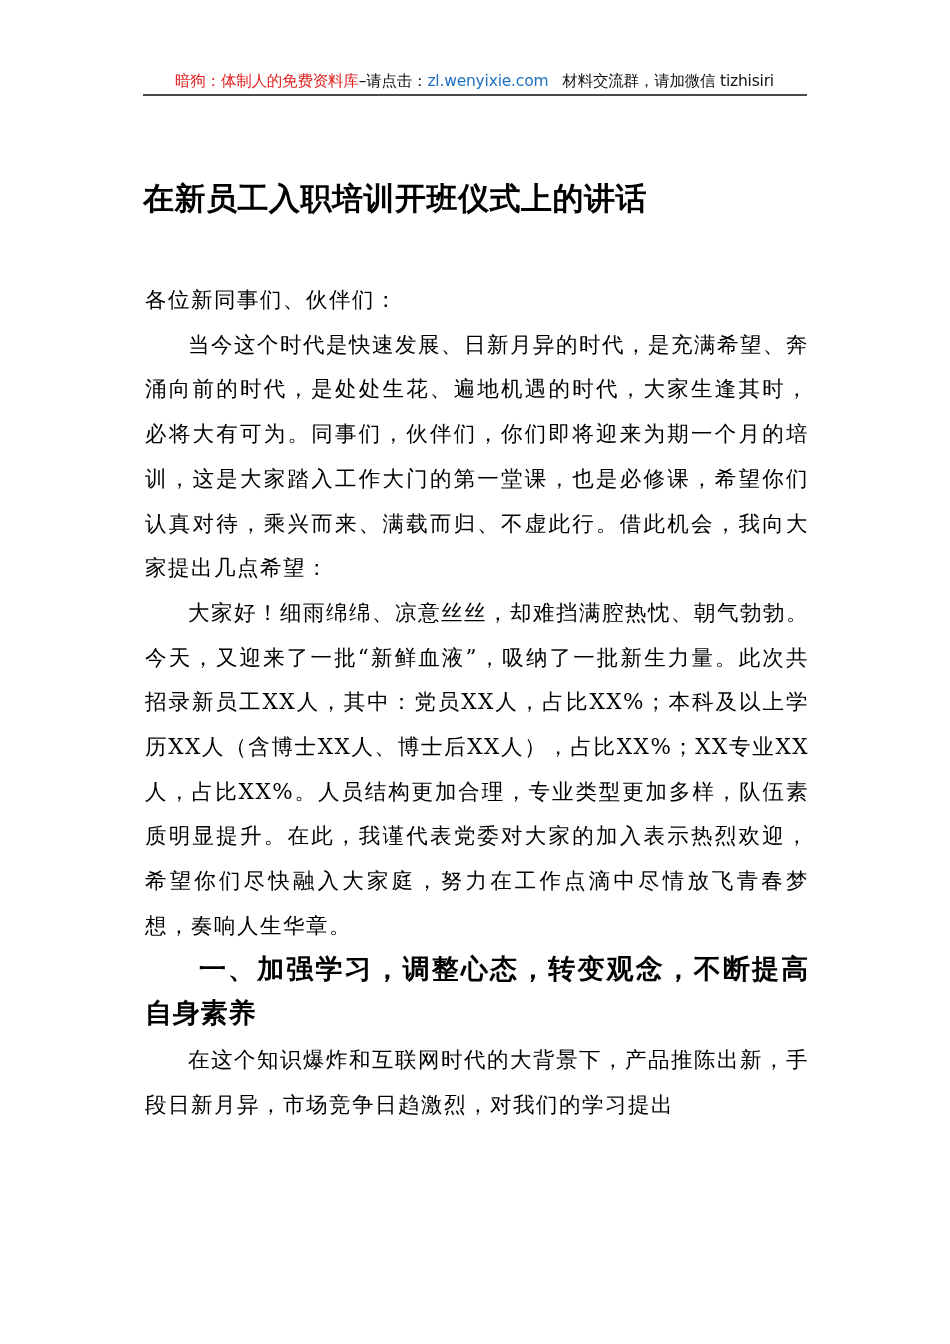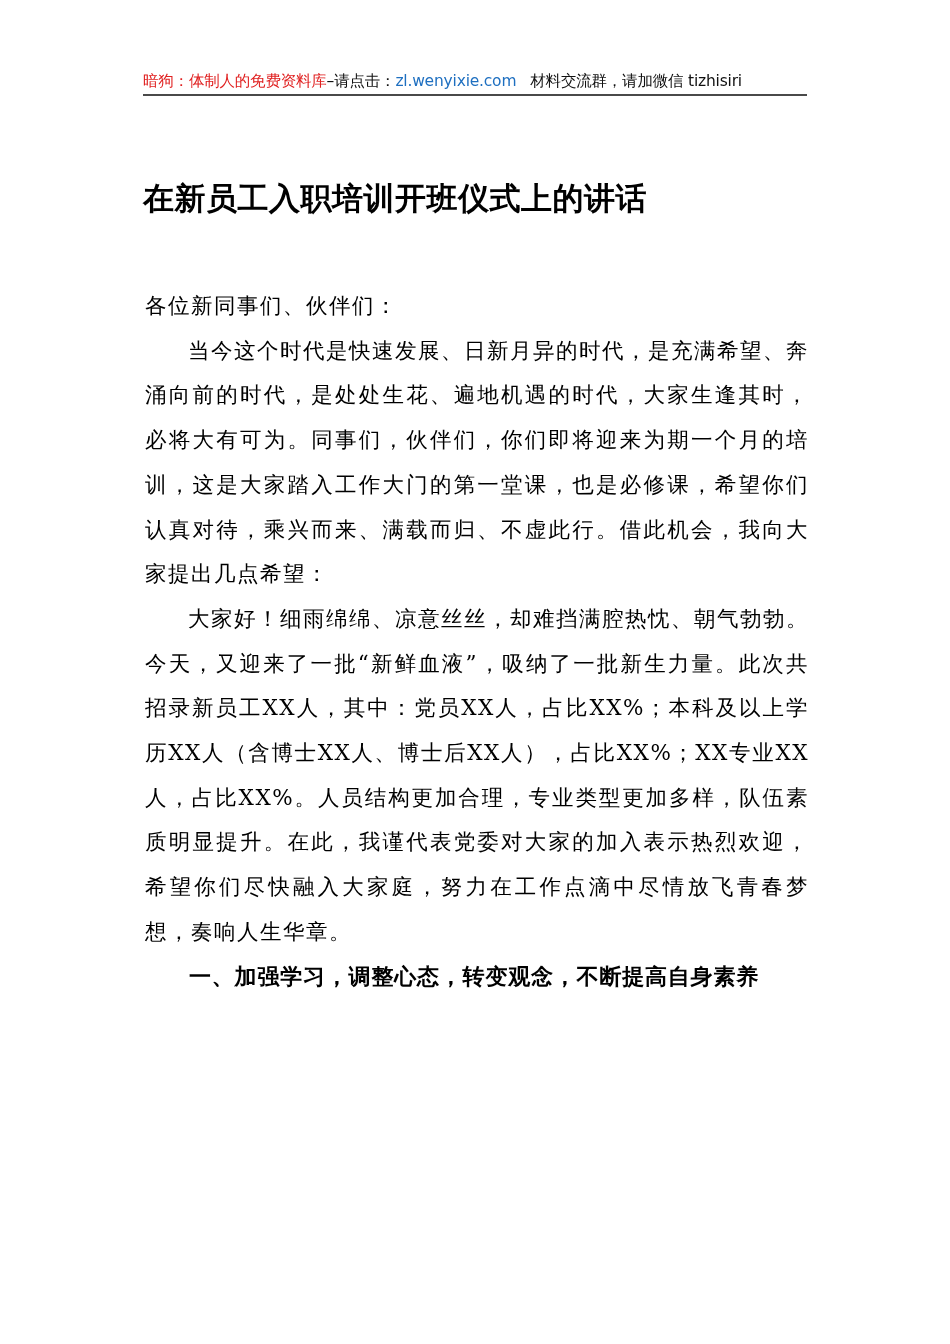--- a/index.html
+++ b/index.html
@@ -18,20 +18,21 @@
     .page-header {
       position: absolute;
       left: 143px;
       top: 70px;
       width: 663px;
       height: 22px;
       font-family: "DejaVu Sans", "Liberation Sans", sans-serif;
       font-size: 15.5px;
       line-height: 22px;
       white-space: nowrap;
+      text-align: center;
       letter-spacing: -0.2px;
     }
     .page-header .promo { color: #e02020; }
     .page-header .click { color: #111111; }
     .page-header .link { color: #1e6fc0; text-decoration: none; }
     .page-header .group { color: #111111; margin-left: 14px; }
     .header-rule {
       position: absolute;
       left: 143px;
       top: 94px;
@@ -47,50 +48,51 @@
       font-family: "DejaVu Serif", "Liberation Serif", serif;
       font-weight: bold;
       font-size: 31px;
       line-height: 44px;
       letter-spacing: 0.5px;
       margin: 0;
     }
     .doc-body {
       position: absolute;
       left: 145px;
-      top: 284px;
+      top: 278px;
       width: 664px;
       font-size: 21.5px;
       line-height: 44.7px;
       text-align: justify;
       letter-spacing: 1.5px;
     }
     .doc-body p {
       margin: 0;
       padding: 0;
     }
     .doc-body p.indent {
       text-indent: 2em;
     }
     .doc-body p.heading {
       text-indent: 2em;
-      font-family: Liberation Sans, sans-serif;
+      font-family: Liberation Mono, monospace;
       font-weight: bold;
-      font-size: 22px;
+      font-size: 27px;
       letter-spacing: 0.8px;
     }
   </style>
 </head>
 <body>
 
 <div class="page-header">
   <span class="promo">暗狗：体制人的免费资料库</span><span class="click">–请点击：</span><a class="link">zl.wenyixie.com</a><span class="group">材料交流群，请加微信 tizhisiri</span>
 </div>
 <div class="header-rule"></div>
 
 <h1 class="doc-title">在新员工入职培训开班仪式上的讲话</h1>
 
 <div class="doc-body">
   <p>各位新同事们、伙伴们：</p>
   <p class="indent">当今这个时代是快速发展、日新月异的时代，是充满希望、奔涌向前的时代，是处处生花、遍地机遇的时代，大家生逢其时，必将大有可为。同事们，伙伴们，你们即将迎来为期一个月的培训，这是大家踏入工作大门的第一堂课，也是必修课，希望你们认真对待，乘兴而来、满载而归、不虚此行。借此机会，我向大家提出几点希望：</p>
   <p class="indent">大家好！细雨绵绵、凉意丝丝，却难挡满腔热忱、朝气勃勃。今天，又迎来了一批“新鲜血液”，吸纳了一批新生力量。此次共招录新员工XX人，其中：党员XX人，占比XX%；本科及以上学历XX人（含博士XX人、博士后XX人），占比XX%；XX专业XX人，占比XX%。人员结构更加合理，专业类型更加多样，队伍素质明显提升。在此，我谨代表党委对大家的加入表示热烈欢迎，希望你们尽快融入大家庭，努力在工作点滴中尽情放飞青春梦想，奏响人生华章。</p>
   <p class="heading">一、加强学习，调整心态，转变观念，不断提高自身素养</p>
+  <p class="indent">在这个知识爆炸和互联网时代的大背景下，产品推陈出新，手段日新月异，市场竞争日趋激烈，对我们的学习提出</p>
 </div>
 
 </body></html>

